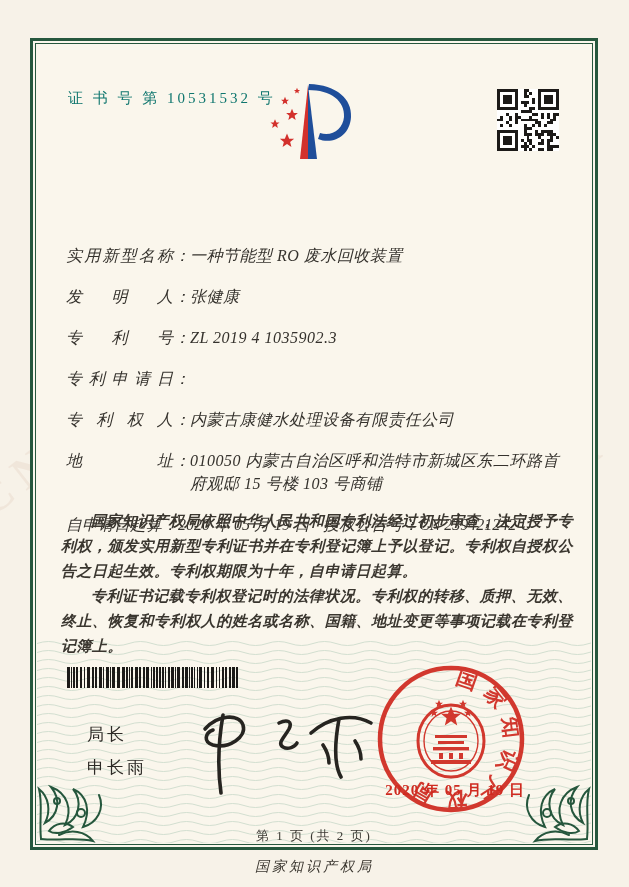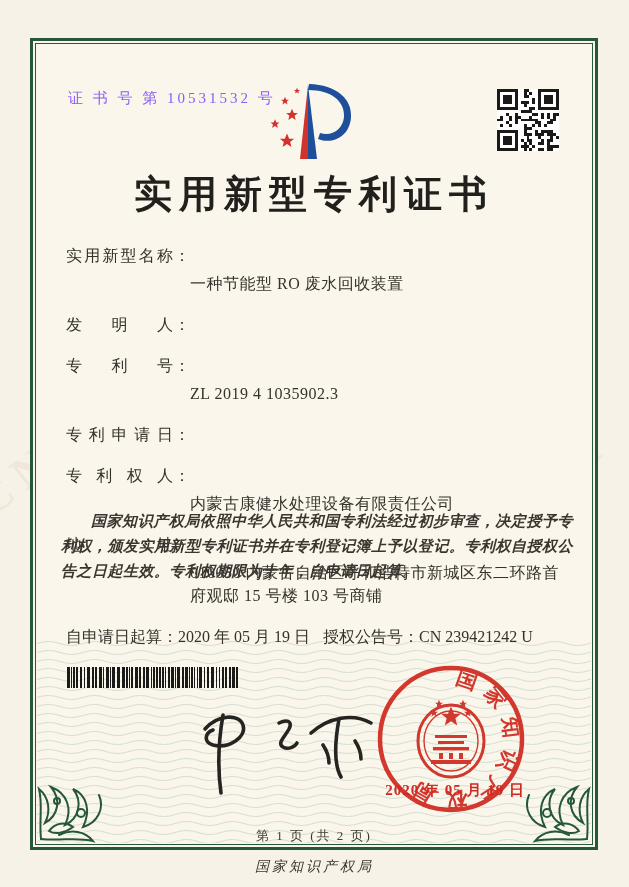--- a/index.html
+++ b/index.html
@@ -21,36 +21,36 @@
   }
   .cert-frame{
     position:absolute; left:30px; top:38px; width:568px; height:812px;
     border:3px solid var(--green); background:var(--inner); z-index:1;
   }
   .cert-frame-inner{
     position:absolute; inset:2px; border:1px solid var(--green);
   }
   .waves{position:absolute; left:4px; top:598px; width:554px; height:204px; z-index:0;}
   .cert-number{
-    position:absolute; left:35px; top:48px; font-size:15px; letter-spacing:3px; color:#8b5cf6;
+    position:absolute; left:35px; top:48px; font-size:15px; letter-spacing:3px; color:#0f766e;
   }
   .logo{position:absolute; left:226px; top:40px; width:108px; height:84px;}
   .qr{position:absolute; left:464px; top:48px; width:62px; height:62px;}
   .title{
     position:absolute; left:0; top:128px; width:100%; text-align:center;
     font-size:38px; font-weight:bold; letter-spacing:7px; color:#22201c;
   }
-  .fields{position:absolute; left:33px; top:203px; width:505px; font-size:16px;}
+  .fields{position:absolute; left:33px; top:203px; width:505px; font-size:16px;font-style:italic;}
   .field-row{display:flex; margin-bottom:18px; line-height:23px;}
   .field-label{
     width:108px; flex:0 0 108px; text-align:justify; text-align-last:justify;
     letter-spacing:1px; white-space:pre-wrap;
   }
   .field-colon{flex:0 0 14px;}
-  .field-value{flex:1; letter-spacing:.5px;margin-top:28px;}
+  .field-value{flex:1; letter-spacing:.5px;}
   .grant-row{display:flex; line-height:23px;}
   .grant-pair{display:flex;}
   .grant-pair.first{width:257px;}
   .paragraphs{
     position:absolute; left:28px; top:468px; width:512px;
     font-size:15px; line-height:25px; font-style:italic; color:#3a362f;
     letter-spacing:.5px;
   }
   .paragraphs p{text-indent:2em; text-align:justify;font-weight:bold;}
   .barcode{position:absolute; left:34px; top:626px; width:176px; height:21px; font-size:0;}
@@ -225,31 +225,31 @@
       <rect x="1" y="1" width="5" height="5" fill="#ffffff"></rect>
       <rect x="2" y="2" width="3" height="3" fill="#1c1a18"></rect>
       <rect x="14" y="0" width="7" height="7" fill="#1c1a18"></rect>
       <rect x="15" y="1" width="5" height="5" fill="#ffffff"></rect>
       <rect x="16" y="2" width="3" height="3" fill="#1c1a18"></rect>
       <rect x="0" y="14" width="7" height="7" fill="#1c1a18"></rect>
       <rect x="1" y="15" width="5" height="5" fill="#ffffff"></rect>
       <rect x="2" y="16" width="3" height="3" fill="#1c1a18"></rect>
     </svg>
 
-  <div class="title">实用新型专利证书</div>
 
   <div class="fields">
     <div class="field-row">
       <span class="field-label">实用新型名称</span>
         <span class="field-colon">：</span>
       <span class="field-value">一种节能型 RO 废水回收装置</span>
     </div>
     <div class="field-row">
       <span class="field-label">发 明 人</span>
         <span class="field-colon">：</span>
+      <span class="field-value">张健康</span>
     </div>
     <div class="field-row">
       <span class="field-label">专 利 号</span>
         <span class="field-colon">：</span>
       <span class="field-value">ZL 2019 4 1035902.3</span>
     </div>
     <div class="field-row">
       <span class="field-label">专利申请日</span>
         <span class="field-colon">：</span>
     </div>
@@ -272,24 +272,29 @@
       <span class="grant-pair">
         <span>授权公告号</span>
           <span>：</span>
         <span>CN 239421242 U</span>
       </span>
     </div>
   </div>
 
   <div class="paragraphs">
     <p>国家知识产权局依照中华人民共和国专利法经过初步审查，决定授予专利权，颁发实用新型专利证书并在专利登记簿上予以登记。专利权自授权公告之日起生效。专利权期限为十年，自申请日起算。</p>
+    <p>专利证书记载专利权登记时的法律状况。专利权的转移、质押、无效、终止、恢复和专利权人的姓名或名称、国籍、地址变更等事项记载在专利登记簿上。</p>
   </div>
 
   <div class="barcode" id="barcode"><i style="width: 3px;"></i><b style="width: 1px;"></b><i style="width: 1px;"></i><b style="width: 1px;"></b><i style="width: 2px;"></i><b style="width: 1px;"></b><i style="width: 2px;"></i><b style="width: 2px;"></b><i style="width: 2px;"></i><b style="width: 2px;"></b><i style="width: 1px;"></i><b style="width: 2px;"></b><i style="width: 3px;"></i><b style="width: 2px;"></b><i style="width: 2px;"></i><b style="width: 1px;"></b><i style="width: 2px;"></i><b style="width: 2px;"></b><i style="width: 3px;"></i><b style="width: 1px;"></b><i style="width: 1px;"></i><b style="width: 2px;"></b><i style="width: 3px;"></i><b style="width: 1px;"></b><i style="width: 1px;"></i><b style="width: 1px;"></b><i style="width: 3px;"></i><b style="width: 2px;"></b><i style="width: 3px;"></i><b style="width: 2px;"></b><i style="width: 3px;"></i><b style="width: 1px;"></b><i style="width: 2px;"></i><b style="width: 1px;"></b><i style="width: 1px;"></i><b style="width: 1px;"></b><i style="width: 2px;"></i><b style="width: 2px;"></b><i style="width: 3px;"></i><b style="width: 1px;"></b><i style="width: 2px;"></i><b style="width: 2px;"></b><i style="width: 2px;"></i><b style="width: 1px;"></b><i style="width: 3px;"></i><b style="width: 2px;"></b><i style="width: 1px;"></i><b style="width: 1px;"></b><i style="width: 2px;"></i><b style="width: 1px;"></b><i style="width: 2px;"></i><b style="width: 1px;"></b><i style="width: 2px;"></i><b style="width: 1px;"></b><i style="width: 2px;"></i><b style="width: 1px;"></b><i style="width: 1px;"></i><b style="width: 2px;"></b><i style="width: 2px;"></i><b style="width: 1px;"></b><i style="width: 3px;"></i><b style="width: 1px;"></b><i style="width: 1px;"></i><b style="width: 1px;"></b><i style="width: 3px;"></i><b style="width: 2px;"></b><i style="width: 2px;"></i><b style="width: 1px;"></b><i style="width: 3px;"></i><b style="width: 1px;"></b><i style="width: 1px;"></i><b style="width: 1px;"></b><i style="width: 2px;"></i><b style="width: 1px;"></b><i style="width: 1px;"></i><b style="width: 2px;"></b><i style="width: 1px;"></i><b style="width: 1px;"></b><i style="width: 3px;"></i><b style="width: 2px;"></b><i style="width: 1px;"></i><b style="width: 2px;"></b><i style="width: 2px;"></i><b style="width: 2px;"></b><i style="width: 3px;"></i><b style="width: 2px;"></b><i style="width: 1px;"></i><b style="width: 2px;"></b><i style="width: 1px;"></i><b style="width: 2px;"></b><i style="width: 2px;"></i><b style="width: 1px;"></b><i style="width: 2px;"></i><b style="width: 2px;"></b><i style="width: 2px;"></i><b style="width: 1px;"></b><i style="width: 3px;"></i><b style="width: 1px;"></b><i style="width: 2px;"></i><b style="width: 2px;"></b></div>
 
+  <div class="signer">
+    <div>局长</div>
+    <div>申长雨</div>
+  </div>
 
   <svg class="signature" viewBox="0 0 200 110">
     <g fill="none" stroke="#262420" stroke-width="3.6" stroke-linecap="round" stroke-linejoin="round">
       <path d="M40,22 C36,45 34,72 38,100"></path>
       <path d="M22,36 C34,22 56,20 60,32 C64,44 46,56 30,52 C20,49 22,40 30,37"></path>
       <path d="M96,30 C104,26 110,28 106,36 C101,45 94,50 100,54 C105,57 112,54 114,50"></path>
       <path d="M128,40 C146,24 170,20 188,30"></path>
       <path d="M156,26 C152,48 150,70 158,84"></path>
       <path d="M140,52 C144,58 146,64 146,70"></path>
       <path d="M172,48 C176,54 178,60 178,66"></path>

